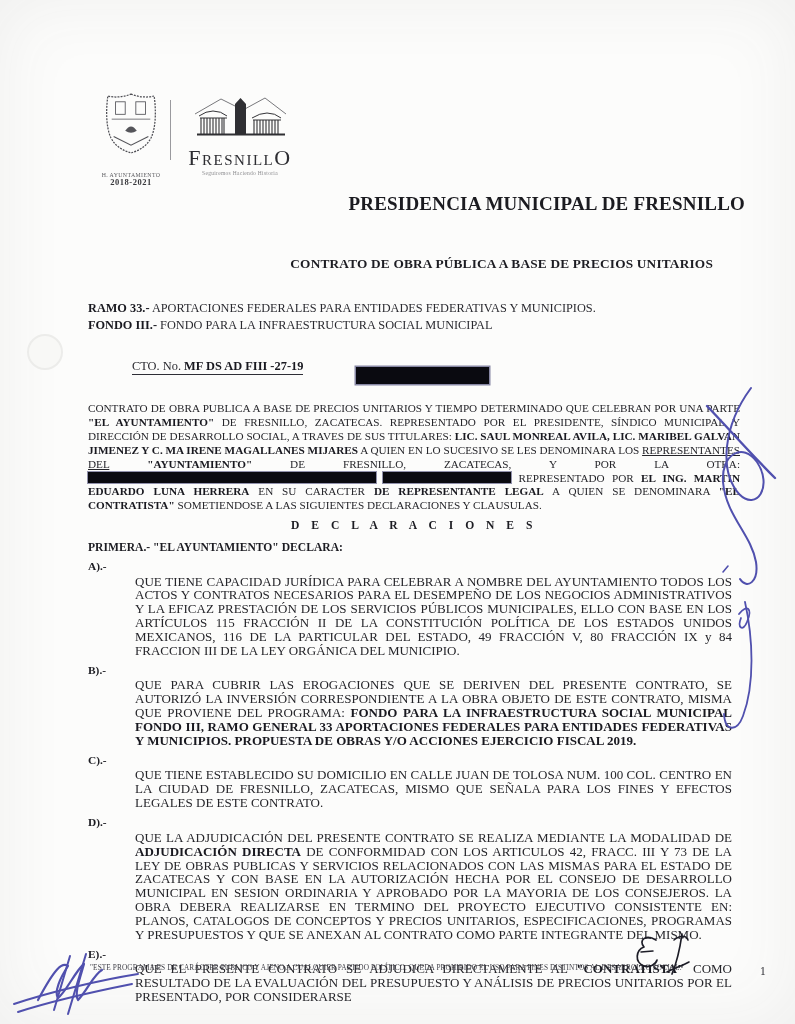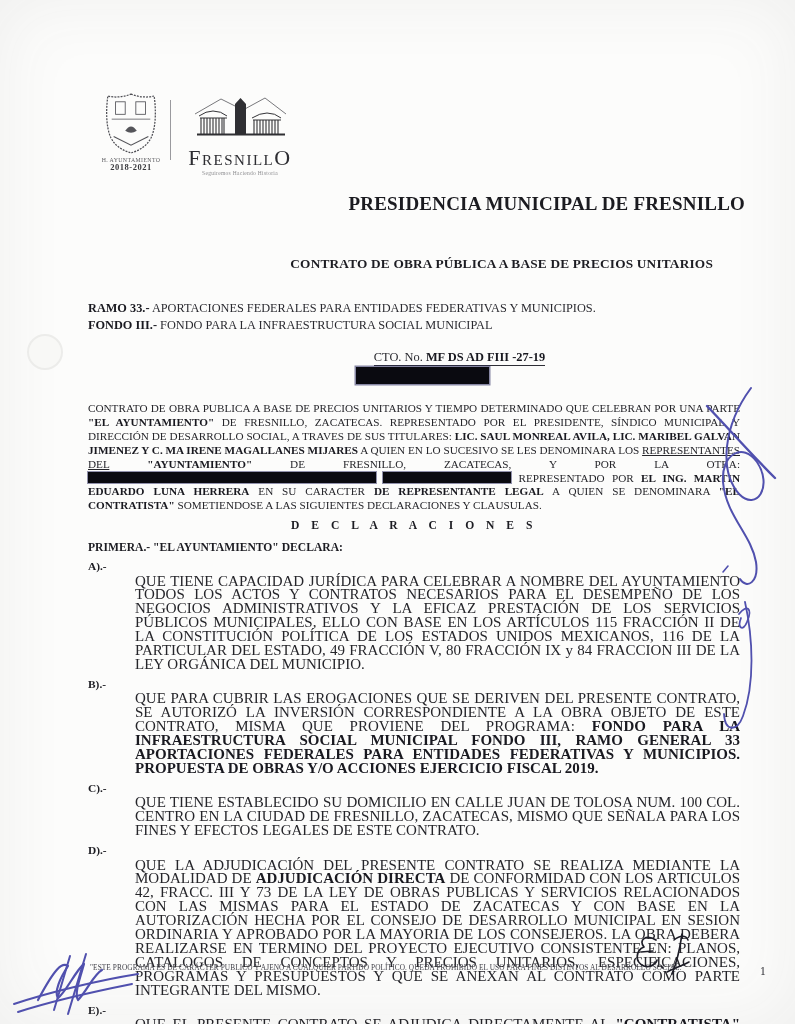--- a/index.html
+++ b/index.html
@@ -5,54 +5,54 @@
   html,body{margin:0;padding:0;background:#ffffff;}
   .page{
     position:relative;width:795px;height:1024px;overflow:hidden;
     background:#fcfcfb;
     font-family:"Liberation Serif", serif;
     color:#25252a;
     box-shadow:inset 0 0 70px rgba(70,70,70,.07);
   }
   
   .crest{position:absolute;left:96px;top:92px;width:70px;text-align:center;}
-  .crest-cap{font-size:5.8px;letter-spacing:.4px;color:#5a5a5e;line-height:7px;margin-top:3px;}
+  .crest-cap{font-size:5.8px;letter-spacing:.4px;color:#5a5a5e;line-height:7px;margin-top:18px;}
   .crest-years{font-size:8.5px;font-weight:bold;color:#38383c;letter-spacing:.5px;}
   .logo-divider{position:absolute;left:170px;top:100px;width:1px;height:60px;background:#9a9a9e;}
   .brand{position:absolute;left:180px;top:94px;width:120px;text-align:center;}
   .brand-name{
     font-variant:small-caps;font-size:22px;line-height:22px;letter-spacing:1.5px;
     color:#2d2d32;margin-top:9px;
   }
   .brand-tagline{font-size:5.5px;color:#8d8d90;letter-spacing:.3px;margin-top:1px;}
   
   .title-block{position:absolute;top:192px;left:135px;width:610px;text-align:right;color:#1b1b20;}
   .title-line{font-size:19px;font-weight:bold;line-height:23.5px;letter-spacing:.2px;}
   .subtitle{position:absolute;top:256px;left:103px;width:610px;text-align:right;
     font-weight:bold;font-size:13.3px;color:#1d1d23;letter-spacing:.2px;}
   
   .program{position:absolute;top:300px;left:88px;width:655px;font-size:12.3px;line-height:16.5px;color:#2a2a30;}
-  .cto{position:absolute;top:350px;left:88px;width:655px;text-align:center;font-size:12.4px;color:#2a2a30;}
+  .cto{position:absolute;top:359px;left:88px;width:655px;text-align:left;font-size:12.4px;color:#2a2a30;}
   .cto-inner{position:relative;left:44px;border-bottom:1px solid #2e2e36;padding-bottom:1px;}
   .cto-redaction{position:absolute;left:356px;top:367px;width:133px;height:17px;
     background:#0a0a10;box-shadow:0 0 0 1.5px rgba(38,38,92,.55);}
   
   .intro{position:absolute;top:402px;left:88px;width:652px;margin:0;
     font-size:11.2px;line-height:13.9px;text-align:justify;}
   .b{font-weight:bold;color:#191920;}
   .u{text-decoration:underline;}
   .redact{display:inline-block;height:11px;background:#0a0a10;vertical-align:-1px;
     box-shadow:0 0 0 1px rgba(38,38,92,.5);}
   .decl-heading{position:absolute;top:519px;left:88px;width:652px;text-align:center;
     font-weight:bold;font-size:11.6px;letter-spacing:4.5px;color:#1c1c22;}
   .primera{position:absolute;top:541px;left:88px;font-weight:bold;font-size:11.6px;color:#1c1c22;}
   .clauses{position:absolute;top:560px;left:88px;width:652px;}
   .clause{margin-bottom:6px;}
   .clause-label{font-weight:bold;font-size:11.4px;line-height:13.5px;margin-bottom:1px;color:#1c1c22;}
-  .clause-text{margin:0 0 0 47px;font-size:15px;line-height:13.9px;text-align:justify;font-family:Liberation Serif, serif;}
+  .clause-text{margin:0 8px 0 47px;font-size:13px;line-height:13.9px;text-align:justify;font-family:Liberation Serif, serif;}
   
   .footnote{position:absolute;top:963px;left:90px;width:600px;font-size:7.3px;
     color:#3e3e46;letter-spacing:.1px;white-space:nowrap;}
   .page-number{position:absolute;top:965px;left:760px;font-size:11.5px;color:#2a2a30;}
   
   .hole-punch{position:absolute;left:27px;top:334px;width:32px;height:32px;border-radius:50%;
     border:2px solid #ececea;background:#f8f8f6;}
   .sig{position:absolute;pointer-events:none;}
   .sig path{fill:none;stroke-linecap:round;stroke-linejoin:round;}
   .sig-blue path{stroke:#5050ae;}

